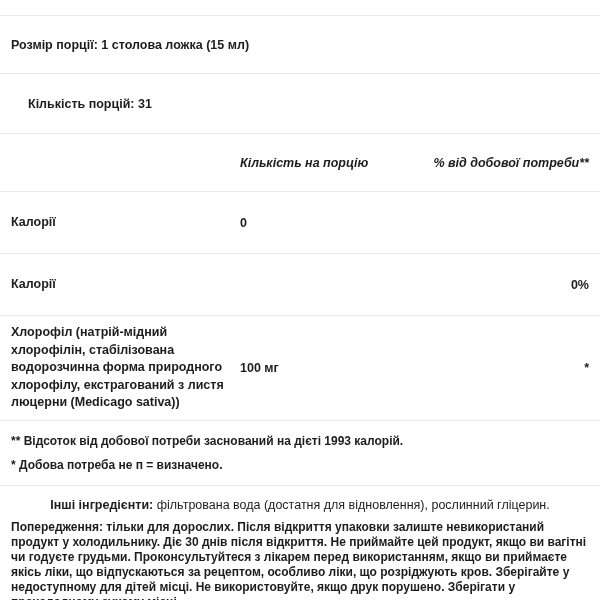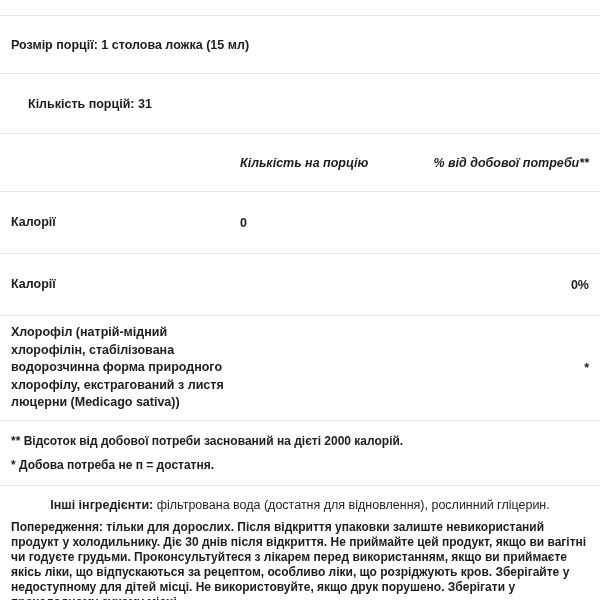--- a/index.html
+++ b/index.html
@@ -102,26 +102,27 @@
     <div class="col-dv"></div>
   </div>
 
   <div class="row row-nutrient">
     <div class="col-label">Калорії</div>
     <div class="col-dv">0%</div>
   </div>
 
   <div class="row row-nutrient-tall">
     <div class="col-label">Хлорофіл (натрій-мідний хлорофілін, стабілізована водорозчинна форма природного хлорофілу, екстрагований з листя люцерни (Medicago sativa))</div>
+    <div class="col-amount">100 мг</div>
     <div class="col-dv">*</div>
   </div>
 
   <div class="footnotes">
-    <p class="footnote-line">** Відсоток від добової потреби заснований на дієті 2000 калорій.</p>
-    <p class="footnote-line">* Добова потреба не п = достатня.</p>
+    <p class="footnote-line">** Відсоток від добової потреби заснований на дієті 1993 калорій.</p>
+    <p class="footnote-line">* Добова потреба не п = визначено.</p>
   </div>
 
   <div class="ingredients">
     <span>Інші інгредієнти:</span>
     <span class="value">фільтрована вода (достатня для відновлення), рослинний гліцерин.</span>
   </div>
 
   <div class="warnings">
     <p>
       <span>Попередження:</span>

